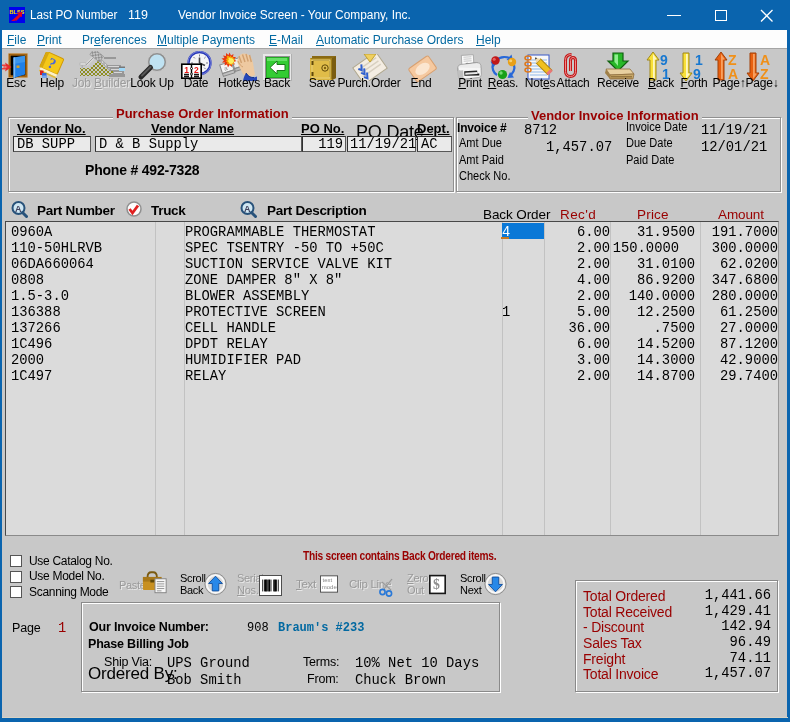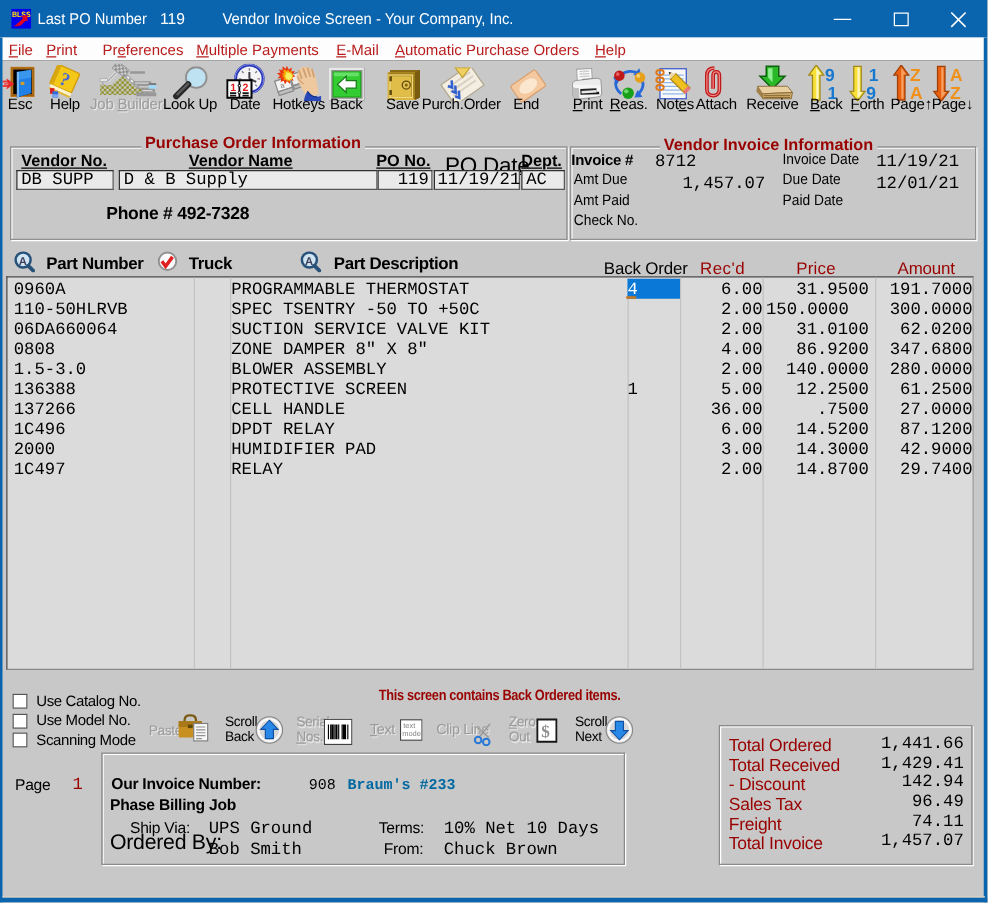--- a/index.html
+++ b/index.html
@@ -6,21 +6,21 @@
 html,body { width:790px; height:722px; overflow:hidden; }
 body { position:relative; font-family:"Liberation Sans",sans-serif; background:#c8c8c8; }
 .abs { position:absolute; }
 .b { font-weight:bold; }
 u.ul { text-decoration:underline; }
 
 #titlebar { left:0; top:0; width:790px; height:30px; background:#0a64ae; }
 .ttxt { top:0; height:30px; line-height:30px; color:#fff; font-size:12.5px; white-space:pre; }
 
 #menubar { left:0; top:30px; width:790px; height:19px; background:#fdfdfd; border-bottom:1px solid #a5a5a5; }
-.mi { position:absolute; top:33px; font-size:12px; color:#b91c1c; }
+.mi { position:absolute; top:33px; font-size:12px; color:#0369a1; }
 
 .tbicon { position:absolute; }
 .tblabel { position:absolute; top:76px; letter-spacing:-0.2px; font-size:12px; color:#000; text-align:right; white-space:nowrap; transform:translateX(-50%); }
 .tblabel.gray { color:#9c9c9c; text-shadow:1px 1px 0 #e8e8e8; }
 
 .panel { position:absolute; border:1px solid #909090; box-shadow:inset 1px 1px 0 #ffffff, 1px 1px 0 #ffffff; }
 .legend { position:absolute; font-size:13px; font-weight:bold; color:#990000; background:#c8c8c8; padding:0 3px; white-space:nowrap; }
 .fld { position:absolute; background:#eaeaea; border:1px solid #303030; border-right-color:#585858; border-bottom-color:#585858; }
 .hdr { position:absolute; font-size:13px; font-weight:bold; color:#000; text-decoration:underline; white-space:nowrap; }
 .lbl { position:absolute; font-size:11.5px; letter-spacing:-0.2px; color:#000; white-space:nowrap; }

